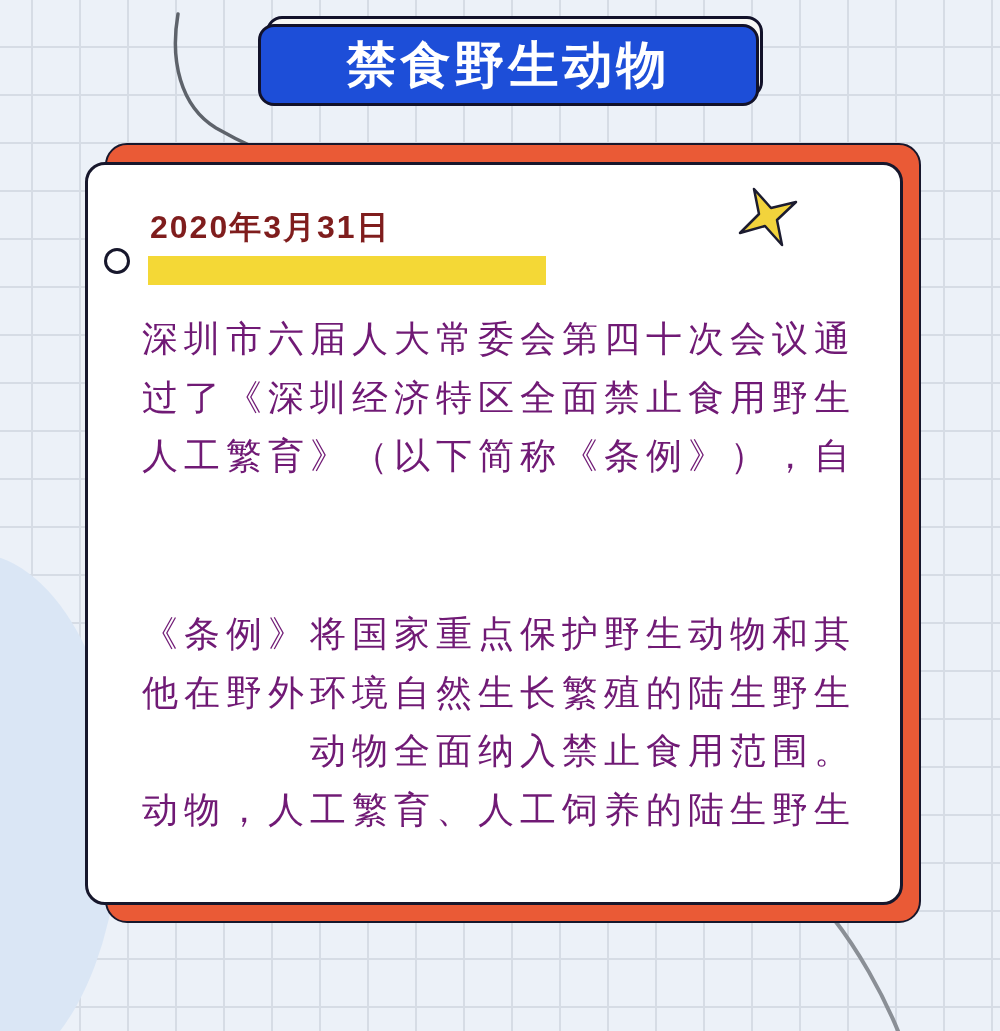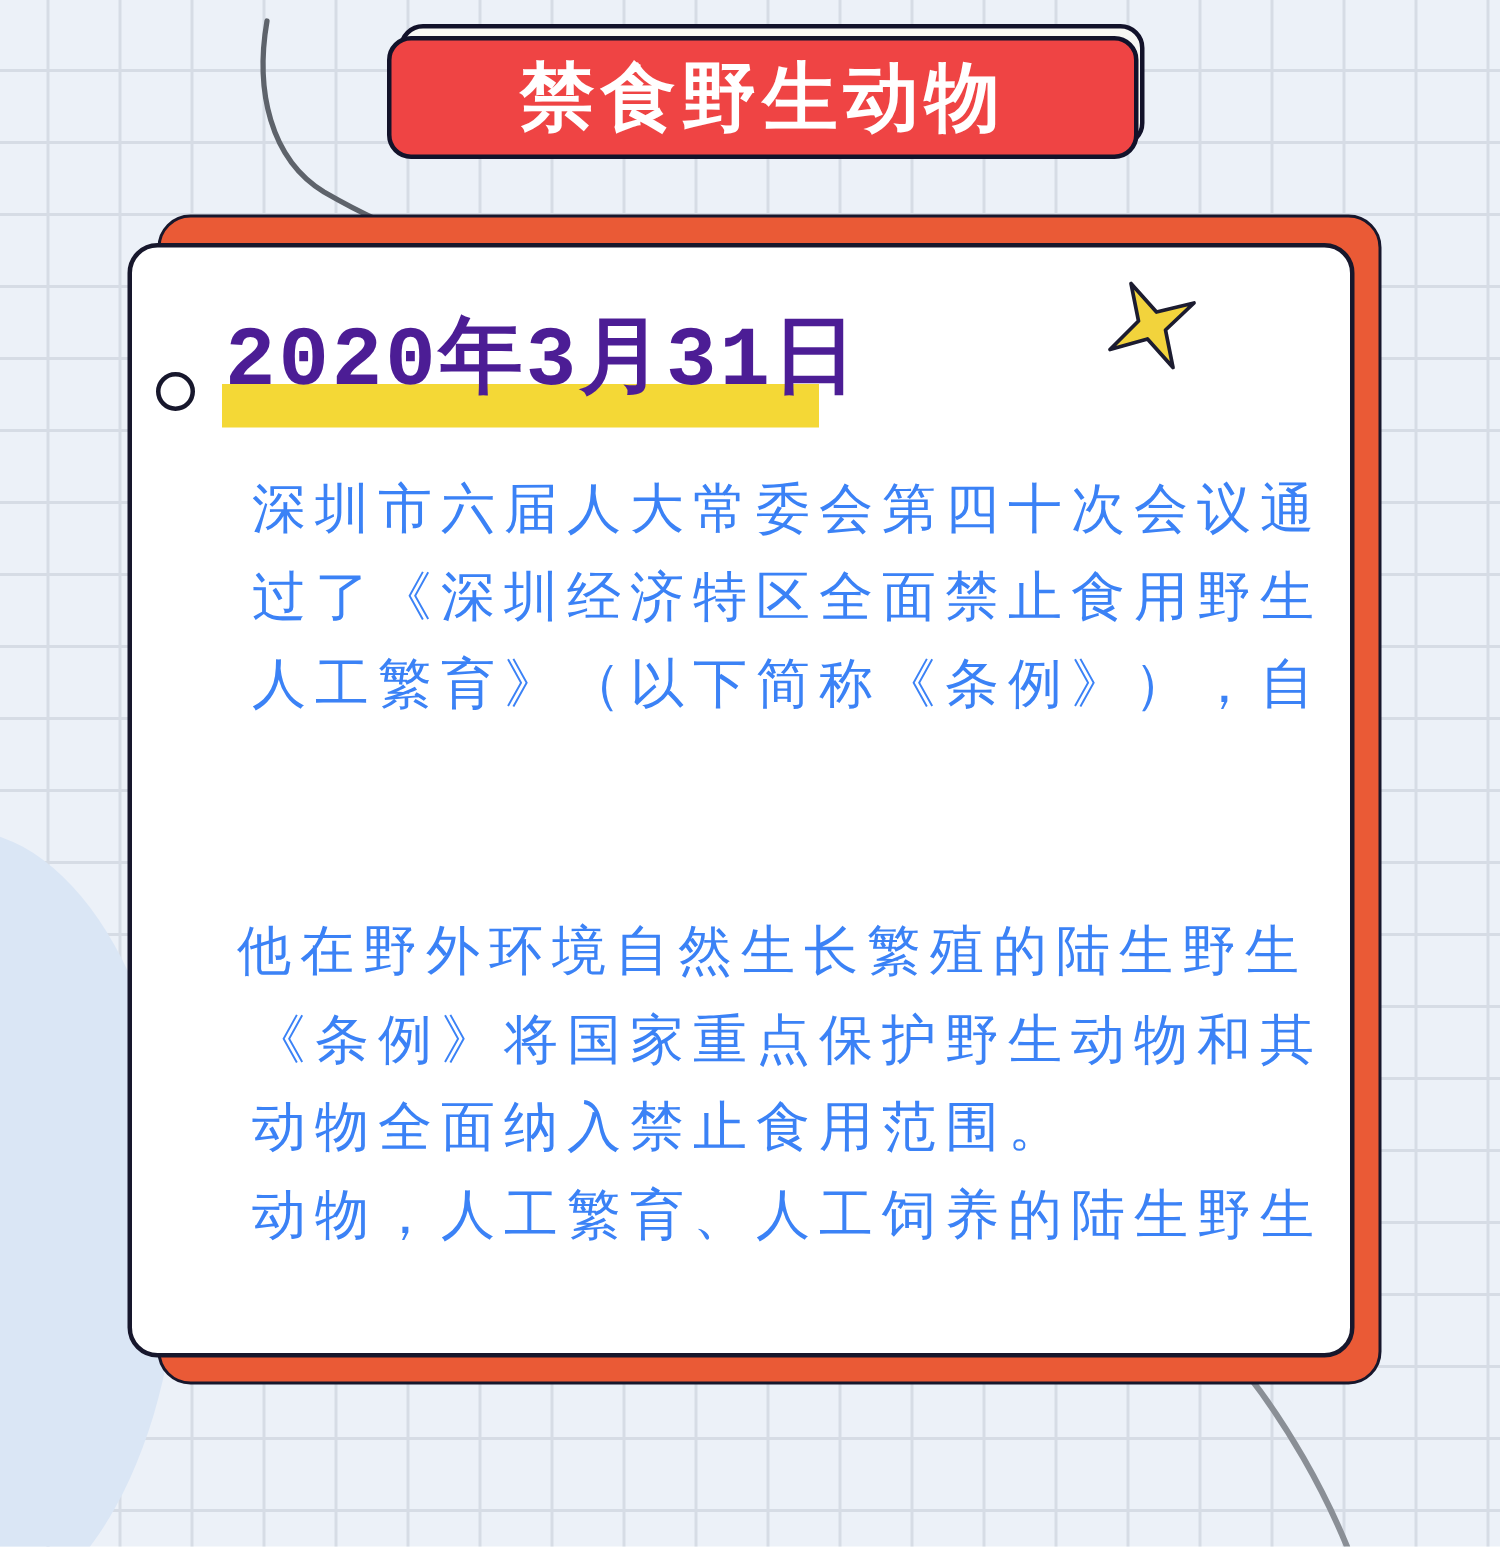--- a/index.html
+++ b/index.html
@@ -12,36 +12,36 @@
     background-size:48px 48px;
     background-position:31px 46px;
     font-family:"Liberation Sans","DejaVu Sans",sans-serif;
   }
   .bg-deco{position:absolute;left:0;top:0;width:1000px;height:1031px;z-index:1;pointer-events:none;}
   
   .pill-wrap{position:absolute;left:258px;top:16px;width:502px;height:108px;z-index:3;}
   .pill-back{position:absolute;left:8px;top:0;width:491px;height:76px;border-radius:16px;
     background:#f8f8f4;border:3px solid #12122a;}
   .pill-front{position:absolute;left:0;top:8px;width:495px;height:76px;border-radius:16px;
-    background:#ef4444;border:3px solid #12122a;display:flex;align-items:center;justify-content:center;}
+    background:#1d4ed8;border:3px solid #12122a;display:flex;align-items:center;justify-content:center;}
   .pill-title{color:#ffffff;font-weight:bold;font-size:50px;letter-spacing:4px;line-height:1;}
   
   .card-accent{position:absolute;left:105px;top:143px;width:812px;height:776px;z-index:2;
     background:#ea5a36;border:2.5px solid #17172c;border-radius:22px;}
   .card{position:absolute;left:85px;top:162px;width:818px;height:743px;z-index:4;
     background:#ffffff;border:3px solid #17172c;border-radius:20px;box-sizing:border-box;}
   
   .bullet{position:absolute;left:16px;top:83px;width:20px;height:20px;border-radius:50%;
     background:#ffffff;border:3px solid #17172c;}
   .date-wrap{position:absolute;left:62px;top:44px;}
-  .date-text{position:relative;z-index:2;font-size:56px;font-weight:bold;color:#4c1d95;
-    line-height:1.15;letter-spacing:2px;white-space:nowrap;font-family:Liberation Mono, monospace;}
+  .date-text{position:relative;z-index:2;font-size:32px;font-weight:bold;color:#7f1d1d;
+    line-height:1.15;letter-spacing:2px;white-space:nowrap;}
   .date-highlight{position:absolute;left:-2px;top:47px;width:398px;height:29px;background:#f4d836;z-index:1;}
   .star{position:absolute;left:650px;top:22px;width:64px;height:64px;}
-  .body-text{position:absolute;left:80px;color:#3b82f6;font-size:36px;letter-spacing:6px;}
+  .body-text{position:absolute;left:54px;color:#701a75;font-size:36px;letter-spacing:6px;text-align:right;}
   .body-text .line{line-height:58.5px;white-space:nowrap;}
   .p1{top:145px;}
   .p2{top:440px;}
   .p2 .line:first-child{margin-left:-10px;}
 </style>
 </head>
 <body>
 
 <svg class="bg-deco" viewBox="0 0 1000 1031">
   <ellipse cx="-28" cy="818" rx="148" ry="265" fill="#dae6f5"></ellipse>
@@ -71,19 +71,19 @@
     <path d="M16,2 L33,21 L58,15 L39,33 L44,58 L27,39 L2,46 L21,27 Z" fill="#f2d33c" stroke="#1c1c30" stroke-width="2.5" stroke-linejoin="round"></path>
   </svg>
 
   <div class="body-text p1">
     <div class="line">深圳市六届人大常委会第四十次会议通</div>
     <div class="line">过了《深圳经济特区全面禁止食用野生</div>
     <div class="line">人工繁育》（以下简称《条例》），自</div>
   </div>
 
   <div class="body-text p2">
+    <div class="line">《条例》将国家重点保护野生动物和其</div>
     <div class="line">他在野外环境自然生长繁殖的陆生野生</div>
-    <div class="line">《条例》将国家重点保护野生动物和其</div>
     <div class="line">动物全面纳入禁止食用范围。</div>
     <div class="line">动物，人工繁育、人工饲养的陆生野生</div>
   </div>
 
 </div>
 
 </body></html>

